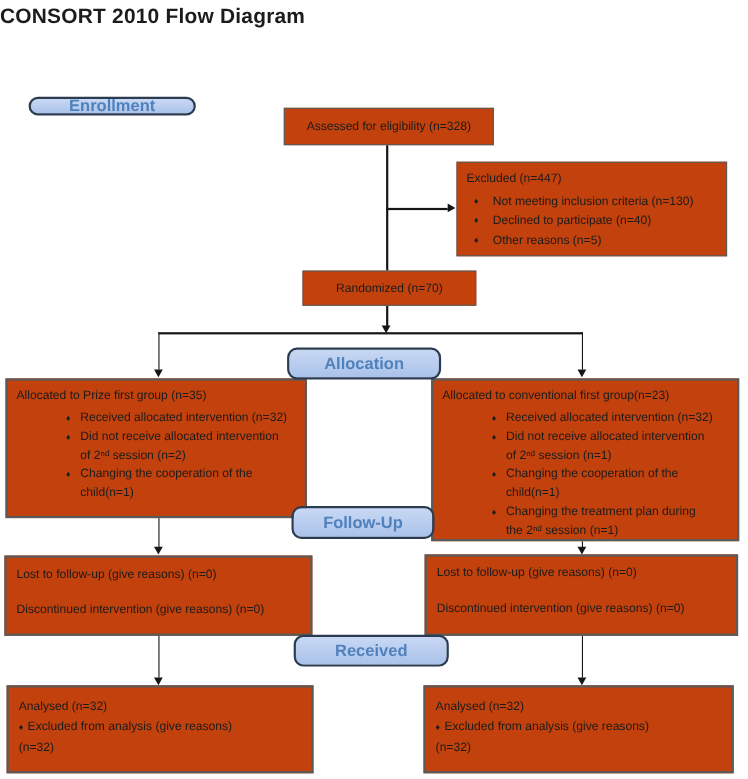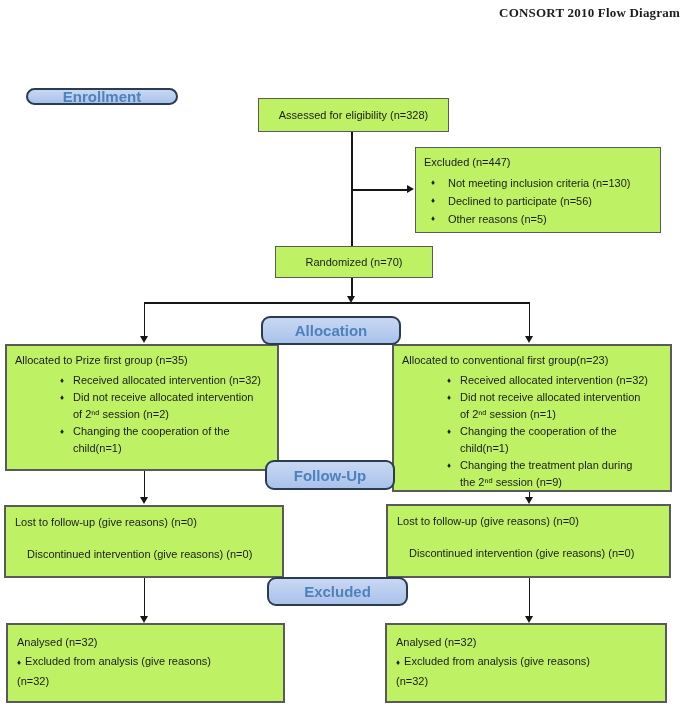--- a/index.html
+++ b/index.html
@@ -1,38 +1,38 @@
 <!DOCTYPE html>
 <html style="--label_fill_top: #c8d8f3; --label_fill_bottom: #aac2ea; --label_border: #2b3b50; --label_text: #4f81bd; --box_border: #5a5a5a; --arrow: #161616; --text: #1c1c1c;"><head>
 <meta charset="utf-8">
 <style>
   html,body{margin:0;padding:0;background:#fff;}
   #canvas{
     position:relative;width:680px;height:708px;background:#fff;overflow:hidden;
     font-family:"Liberation Sans",sans-serif;color:var(--text,#1c1c1c);
   }
   .title{
-    position:absolute;top:5px;left:0;width:100%;text-align:right;
-    font-size:13px;font-weight:bold;letter-spacing:.2px;font-family:Liberation Serif, serif;
+    position:absolute;top:5px;left:0;width:100%;text-align:left;
+    font-size:19px;font-weight:bold;letter-spacing:.2px;
   }
   
   .stage{
     position:absolute;box-sizing:border-box;z-index:5;
     border:2px solid var(--label_border,#2b3b50);border-radius:9px;
     background:linear-gradient(var(--label_fill_top,#c8d8f3),var(--label_fill_bottom,#aac2ea));
     color:var(--label_text,#4f81bd);font-weight:bold;font-size:15px;
     display:flex;align-items:center;justify-content:center;
   }
   #stage-enrollment{left:26px;top:88px;width:152px;height:17px;}
   #stage-allocation{left:261px;top:316px;width:140px;height:29px;}
   #stage-followup{left:265px;top:460px;width:130px;height:30px;}
   #stage-analysis{left:267px;top:577px;width:141px;height:29px;}
   
   .fbox{
-    position:absolute;background:#bef264;box-sizing:border-box;z-index:2;
+    position:absolute;background:#c2410c;box-sizing:border-box;z-index:2;
     border:1px solid var(--box_border,#5a5a5a);font-size:11px;line-height:17px;
   }
   .fbox.big{border-width:2px;}
   .fbox.center{display:flex;align-items:center;justify-content:center;text-align:center;}
   #box-assessed{left:258px;top:98px;width:191px;height:34px;}
   #box-excluded{left:415px;top:147px;width:246px;height:86px;padding:5px 4px 0 8px;line-height:18px;}
   #box-randomized{left:275px;top:246px;width:158px;height:32px;}
   #box-alloc-left{left:5px;top:344px;width:274px;height:127px;padding:6px 4px 16px 8px;}
   #box-alloc-right{left:392px;top:344px;width:280px;height:148px;padding:6px 4px 0 8px;}
   #box-fu-left{left:4px;top:505px;width:280px;height:73px;padding:8px 4px 0 9px;line-height:14px;}
@@ -40,21 +40,21 @@
   #box-an-left{left:6px;top:623px;width:279px;height:80px;padding:8px 4px 0 9px;line-height:19px;}
   #box-an-right{left:385px;top:623px;width:282px;height:80px;padding:8px 4px 0 9px;line-height:19px;}
   
   ul.blist{list-style:none;margin:3px 0 0;padding:0;}
   .blist li{display:flex;}
   .blist .blt{flex:0 0 auto;width:22px;text-align:center;font-size:8px;}
   .blist .btxt{flex:1;white-space:pre-line;}
   .alloc ul.blist{margin-left:36px;}
   .excl ul.blist{margin-left:4px;}
   .excl .blist .blt{width:17px;text-align:left;padding-left:3px;}
-  .fu-line2{margin-top:18px;margin-left:12px;}
+  .fu-line2{margin-top:18px;}
   .blt-inline{font-size:8px;margin-right:4px;}
   
   .line{position:absolute;background:var(--arrow,#161616);z-index:1;}
   .head-down{position:absolute;width:0;height:0;z-index:1;
     border-left:4.5px solid transparent;border-right:4.5px solid transparent;
     border-top:7px solid var(--arrow,#161616);}
   .head-right{position:absolute;width:0;height:0;z-index:1;
     border-top:4.5px solid transparent;border-bottom:4.5px solid transparent;
     border-left:7px solid var(--arrow,#161616);}
 </style>
@@ -68,21 +68,21 @@
   <div class="stage" id="stage-enrollment">
     <span>Enrollment</span>
   </div>
   <div class="stage" id="stage-allocation">
     <span>Allocation</span>
   </div>
   <div class="stage" id="stage-followup">
     <span>Follow-Up</span>
   </div>
   <div class="stage" id="stage-analysis">
-    <span>Excluded</span>
+    <span>Received</span>
   </div>
 
   <div class="line" style="left:351px;top:132px;width:1.5px;height:114px;"></div>
   <div class="line" style="left:351px;top:189px;width:56px;height:1.5px;"></div>
   <div class="head-right" style="left:407px;top:185px;"></div>
   <div class="line" style="left:351px;top:278px;width:1.5px;height:19px;"></div>
   <div class="head-down" style="left:347px;top:296px;"></div>
   <div class="line" style="left:144px;top:302px;width:386px;height:1.5px;"></div>
   <div class="line" style="left:143.5px;top:302px;width:1.5px;height:34px;"></div>
   <div class="head-down" style="left:140px;top:336px;"></div>
@@ -103,21 +103,21 @@
 
   <div class="fbox excl" id="box-excluded">
     <div>Excluded (n=447)</div>
     <ul class="blist">
       <li>
         <span class="blt">♦</span>
         <span class="btxt">Not meeting inclusion criteria (n=130)</span>
       </li>
       <li>
         <span class="blt">♦</span>
-        <span class="btxt">Declined to participate (n=56)</span>
+        <span class="btxt">Declined to participate (n=40)</span>
       </li>
       <li>
         <span class="blt">♦</span>
         <span class="btxt">Other reasons (n=5)</span>
       </li>
     </ul>
   </div>
 
   <div class="fbox center" id="box-randomized">
     <span>Randomized (n=70)</span>
@@ -156,21 +156,21 @@
 of 2ⁿᵈ session (n=1)</span>
       </li>
       <li>
         <span class="blt">♦</span>
         <span class="btxt">Changing the cooperation of the
 child(n=1)</span>
       </li>
       <li>
         <span class="blt">♦</span>
         <span class="btxt">Changing the treatment plan during
-the 2ⁿᵈ  session (n=9)</span>
+the 2ⁿᵈ  session (n=1)</span>
       </li>
     </ul>
   </div>
 
   <div class="fbox big" id="box-fu-left">
     <div class="fu-line1">Lost to follow-up (give reasons) (n=0)</div>
     <div class="fu-line2">Discontinued intervention (give reasons) (n=0)</div>
   </div>
 
   <div class="fbox big" id="box-fu-right">

